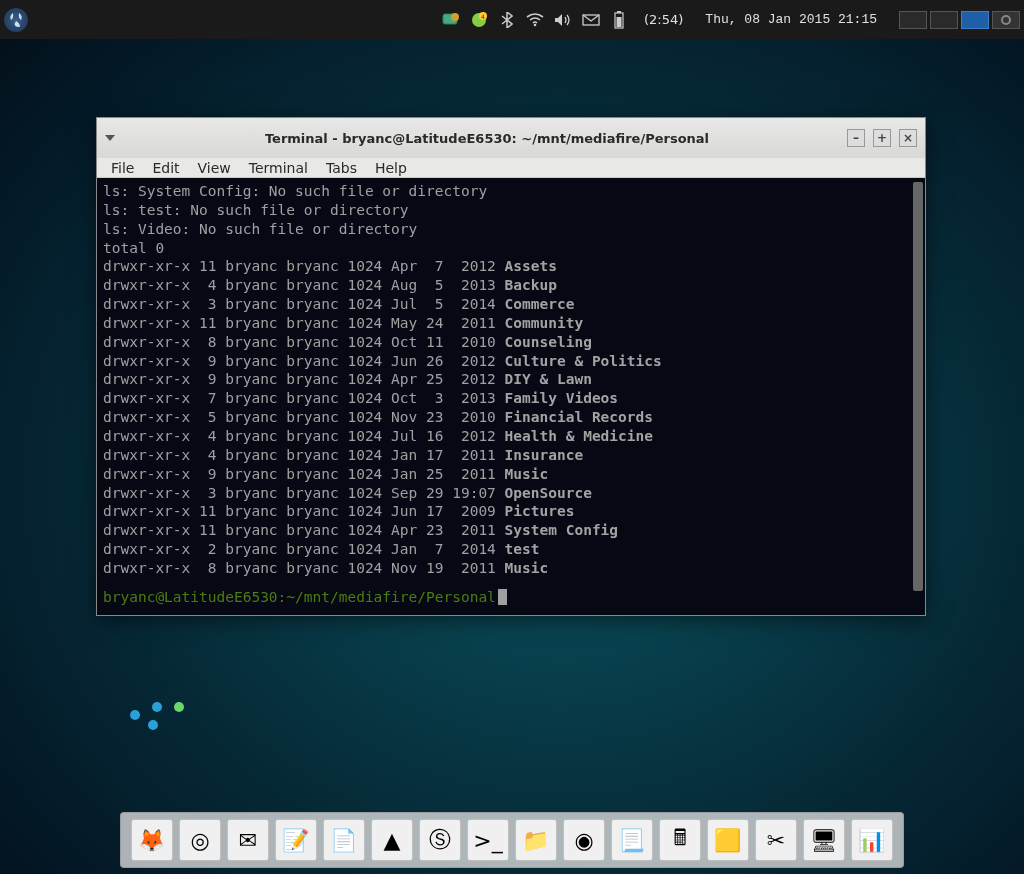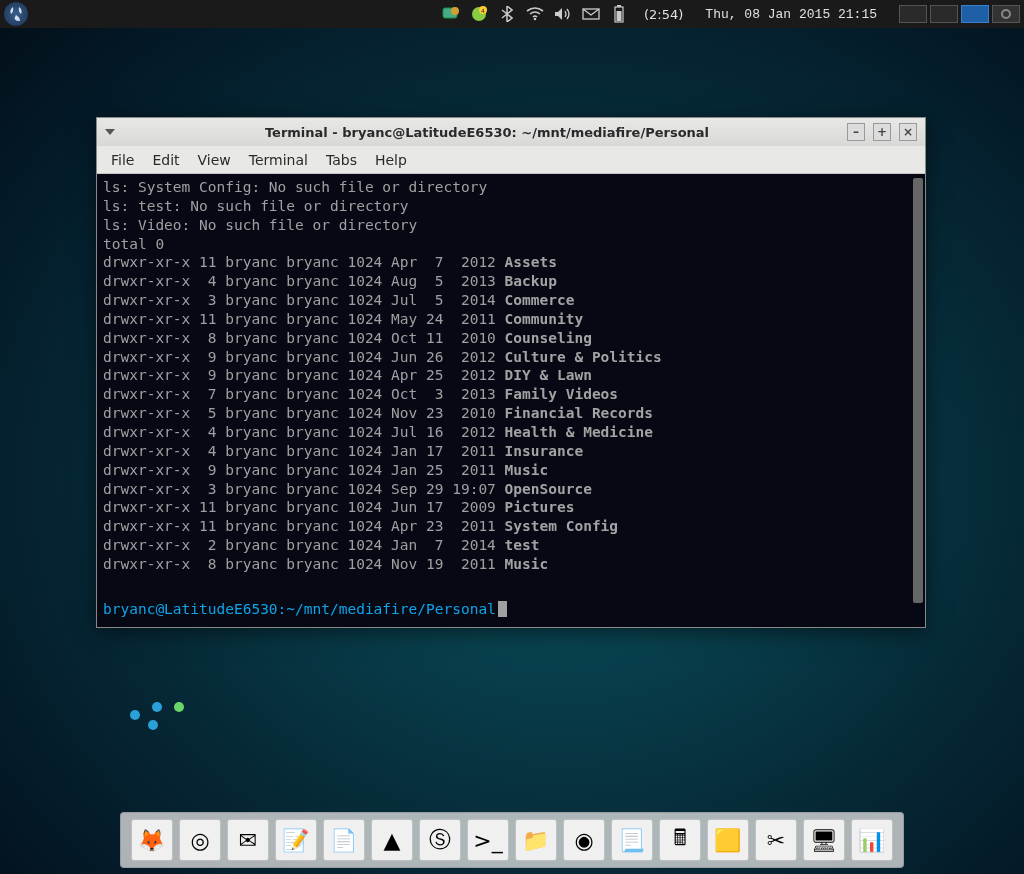--- a/index.html
+++ b/index.html
@@ -7,21 +7,21 @@
   width: 1024px;
   height: 874px;
   background: radial-gradient(ellipse at 55% 55%, #0a5560 0%, #083d4a 30%, #062a38 55%, #041a28 80%, #020e18 100%);
   font-family: "DejaVu Sans", Arial, sans-serif;
   overflow: hidden;
   position: relative;
 }
 
 
 .top-panel {
-  height: 28px;
+  height: 39px;
   background: #1a1a1a;
   display: flex;
   align-items: center;
   color: #e0e0e0;
   font-size: 13px;
   padding: 0 4px;
 }
 .panel-left { display: flex; align-items: center; gap: 4px; }
 .panel-spacer { flex: 1; }
 .panel-right { display: flex; align-items: center; gap: 10px; }
@@ -45,21 +45,21 @@
 .terminal-window {
   position: absolute;
   left: 96px;
   top: 117px;
   width: 830px;
   background: #e8e8e6;
   border: 1px solid #888;
   box-shadow: 0 4px 20px rgba(0,0,0,0.5);
 }
 .titlebar {
-  height: 28px;
+  height: 40px;
   background: linear-gradient(#e8e8e6, #d8d8d6);
   display: flex;
   align-items: center;
   padding: 0 8px;
   font-size: 13px;
   color: #2a2a2a;
   font-weight: bold;
 }
 .titlebar .dropdown-caret {
   width: 0; height: 0; border-left: 5px solid transparent; border-right: 5px solid transparent; border-top: 6px solid #555;
@@ -67,21 +67,21 @@
 }
 .titlebar .title-text { flex: 1; text-align: center; }
 .window-controls { display: flex; gap: 8px; }
 .win-btn {
   width: 18px; height: 18px; border: 1px solid #999; background: #ddd;
   display: flex; align-items: center; justify-content: center;
   font-size: 12px; color: #444; cursor: pointer;
 }
 
 .menubar {
-  height: 28px;
+  height: 20px;
   background: #e8e8e6;
   display: flex;
   align-items: center;
   gap: 18px;
   padding: 0 14px;
   font-size: 14px;
   color: #2a2a2a;
   border-bottom: 1px solid #c8c8c6;
 }
 .menu-item { cursor: pointer; }
@@ -99,21 +99,21 @@
   position: absolute;
   right: 2px;
   top: 4px;
   width: 10px;
   height: calc(100% - 28px);
   background: #666;
   border-radius: 2px;
 }
 .term-line { white-space: pre; }
 .dir-color { color: #a3a3a3; font-weight: bold; }
-.prompt-line { color: #0ea5e9; margin-top: 26px; }
+.prompt-line { color: #4d7c0f; margin-top: 10px; }
 .cursor-box { display: inline-block; width: 9px; height: 16px; background: #a0a0a0; vertical-align: text-bottom; margin-left: 2px; }
 
 
 .desktop-dots {
   position: absolute;
   left: 130px;
   top: 710px;
   display: flex;
   gap: 12px;
 }

